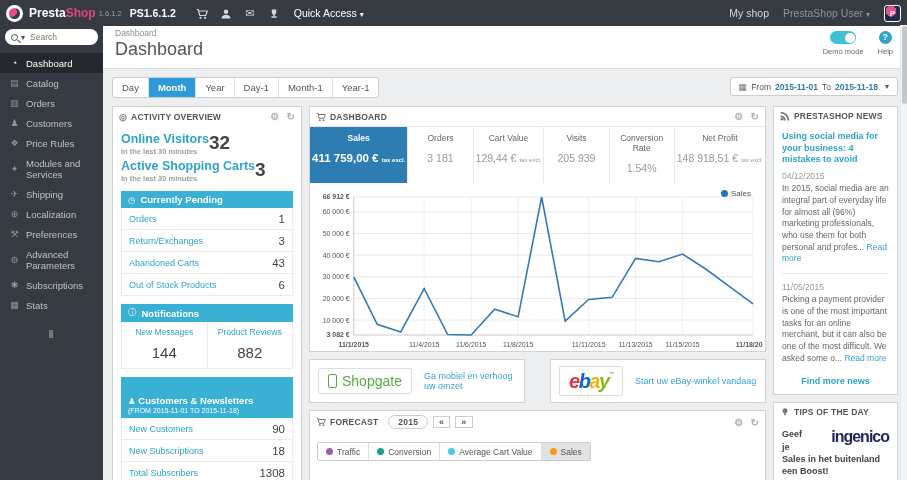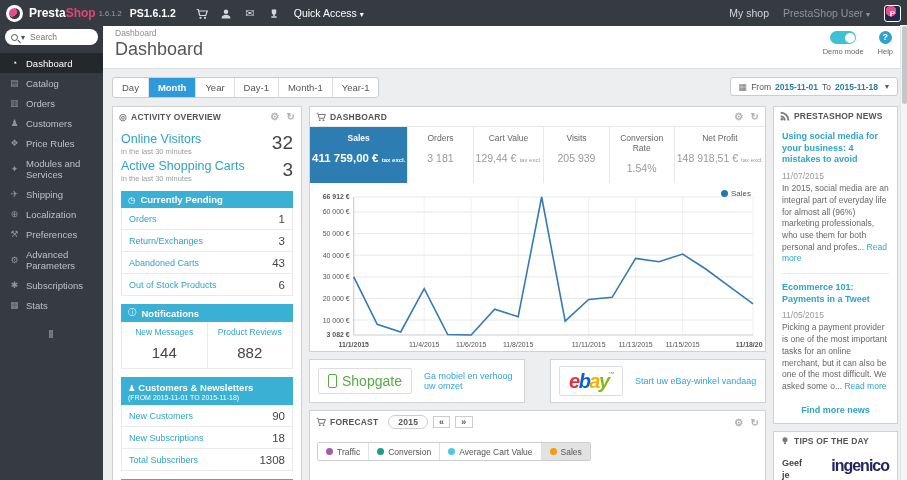--- a/index.html
+++ b/index.html
@@ -83,28 +83,28 @@
   .panel { background:#fff; border:1px solid #cfd3d6; margin-bottom:7px; }
   .panel-head { display:flex; align-items:center; gap:4px; padding:4px 6px; font-size:8.5px;
     font-weight:bold; color:#555; letter-spacing:0.2px; }
   .panel-head svg { width:10px; height:10px; fill:#777; }
   .ph-icon { color:#777; font-size:9px; }
   .panel-tools { margin-left:auto; color:#b0b3b6; font-size:10px; display:flex; gap:7px; }
   .panel-tools span { cursor:pointer; }
 
   
   .act-body { padding:6px 8px 0; }
-  .metric { display:flex; justify-content:space-between; margin-bottom:3px; }
+  .metric { display:flex; margin-bottom:3px;font-weight:bold; }
   .metric-label { font-size:12.5px; color:#2fa3c9; cursor:pointer; }
   .metric-sub { font-size:7.5px; color:#9aa0a4; margin-top:1px; }
   .metric-value { font-size:19px; color:#444; }
   .subhead { background:#3ab0d4; color:#fff; font-size:9.5px; font-weight:bold;
     padding:3px 7px; display:flex; gap:5px; align-items:center; margin-top:8px; }
   .subhead .sh-icon { font-size:8.5px; font-weight:normal; }
-  .subhead.two-line { display:block; padding:5px 7px 4px; }
+  .subhead.two-line { display:block; padding:18px 7px 4px; }
   .subhead.two-line .sh-sub { display:block; font-size:7px; font-weight:normal; margin-top:1px; }
   .rowitem { display:flex; justify-content:space-between; align-items:center; padding:4.5px 7px;
     border:1px solid #ebebeb; border-top:none; font-size:9px; }
   .rowitem .ri-label { color:#2fa3c9; cursor:pointer; }
   .rowitem .ri-value { font-size:11.5px; color:#444; }
   .notif-cells { display:flex; border:1px solid #ebebeb; border-top:none; }
   .notif-cell { flex:1; text-align:center; padding:5px 4px 7px; cursor:pointer; }
   .notif-cell + .notif-cell { border-left:1px solid #ebebeb; }
   .nc-label { font-size:8.5px; color:#2fa3c9; }
   .nc-value { font-size:15px; color:#444; margin-top:7px; }
@@ -537,26 +537,25 @@
               <svg viewBox="0 0 16 16">
                   <circle cx="3" cy="13" r="2"></circle>
                   <path d="M1 7a8 8 0 0 1 8 8h-3a5 5 0 0 0-5-5z"></path>
                   <path d="M1 1a14 14 0 0 1 14 14h-3A11 11 0 0 0 1 4z"></path>
                 </svg>
               <span>PRESTASHOP NEWS</span>
             </div>
             <div class="news-body">
               <div>
                 <div class="news-title">Using social media for your business: 4 mistakes to avoid</div>
-                <div class="news-date">11/07/2015</div>
+                <div class="news-date">04/12/2015</div>
                 <div class="news-excerpt"><span>In 2015, social media are an integral part of everyday life for almost all (96%) marketing professionals, who use them for both personal and profes...</span> <span class="read-more">Read more</span></div>
               </div>
               <hr class="news-divider">
               <div>
-                <div class="news-title">Ecommerce 101: Payments in a Tweet</div>
                 <div class="news-date">11/05/2015</div>
                 <div class="news-excerpt"><span>Picking a payment provider is one of the most important tasks for an online merchant, but it can also be one of the most difficult. We asked some o...</span> <span class="read-more">Read more</span></div>
               </div>
               <span class="news-footer">Find more news</span>
             </div>
           </div>
 
           <div class="panel">
             <div class="panel-head">
               <svg viewBox="0 0 16 16">

